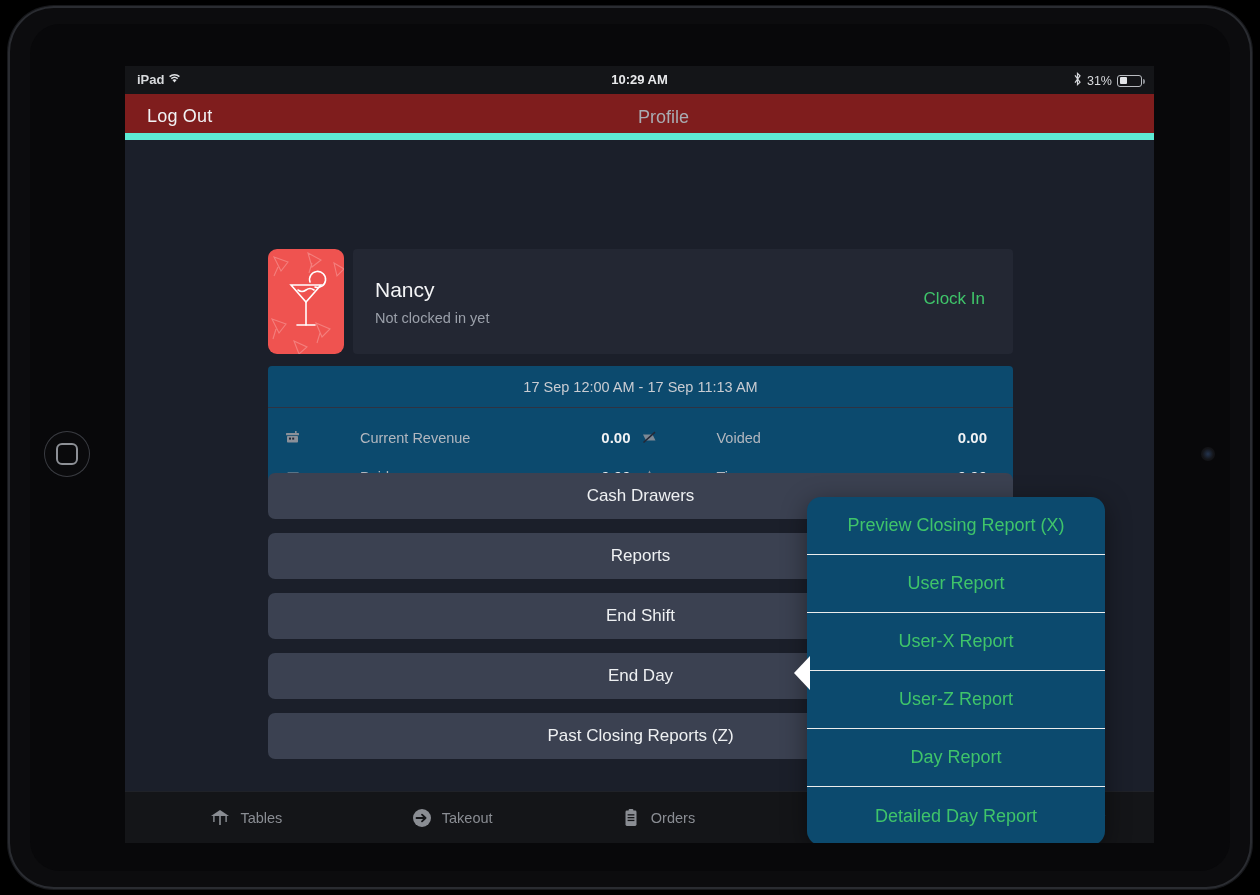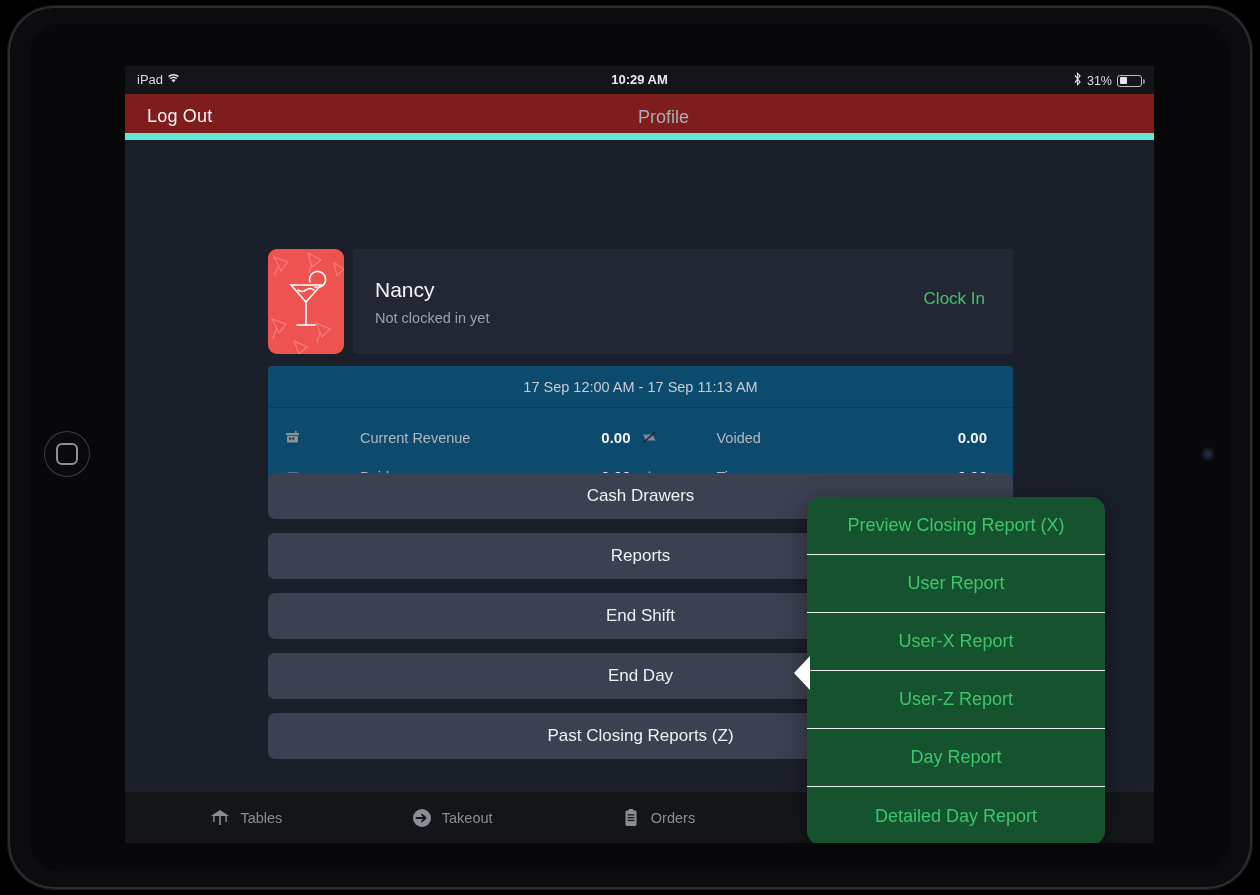--- a/index.html
+++ b/index.html
@@ -61,21 +61,21 @@
   
   #status-bar {
     position: relative;
     height: 28px;
     background: #141518;
     color: #d8dadd;
     font-size: 13px;
   }
   #status-left {
     position: absolute; left: 12px; top: 6px;
-    display: flex; align-items: center; gap: 4px;
+    display: flex; align-items: center; gap: 4px; font-weight: bold;
   }
   #status-center {
     position: absolute; left: 0; right: 0; top: 6px;
     text-align: center; font-size: 13px; font-weight: 600; color: #e9eaec;
   }
   #status-right {
     position: absolute; right: 12px; top: 6px;
     display: flex; align-items: center; gap: 5px; font-size: 12.5px;
   }
   .batt-shell {
@@ -188,21 +188,21 @@
   .tab-ico { width: 22px; height: 22px; display: flex; align-items: center; justify-content: center; }
   .tab-avatar {
     width: 22px; height: 22px; border-radius: 50%; background: #ef5350;
     display: flex; align-items: center; justify-content: center;
   }
 
   
   #popover {
     position: absolute; left: 682px; top: 357px;
     width: 298px; height: 348px;
-    background: #14532d; border-radius: 14px;
+    background: #0c4a6e; border-radius: 14px;
     box-shadow: 0 6px 26px rgba(0,0,0,.42);
     overflow: hidden;
     z-index: 40;
   }
   .popover-item {
     height: 58px; display: flex; align-items: center; justify-content: center;
     font-size: 18px; color: #3fc46a;
     border-bottom: 1px solid #ececec;
   }
   .popover-item:last-child { border-bottom: none; }

